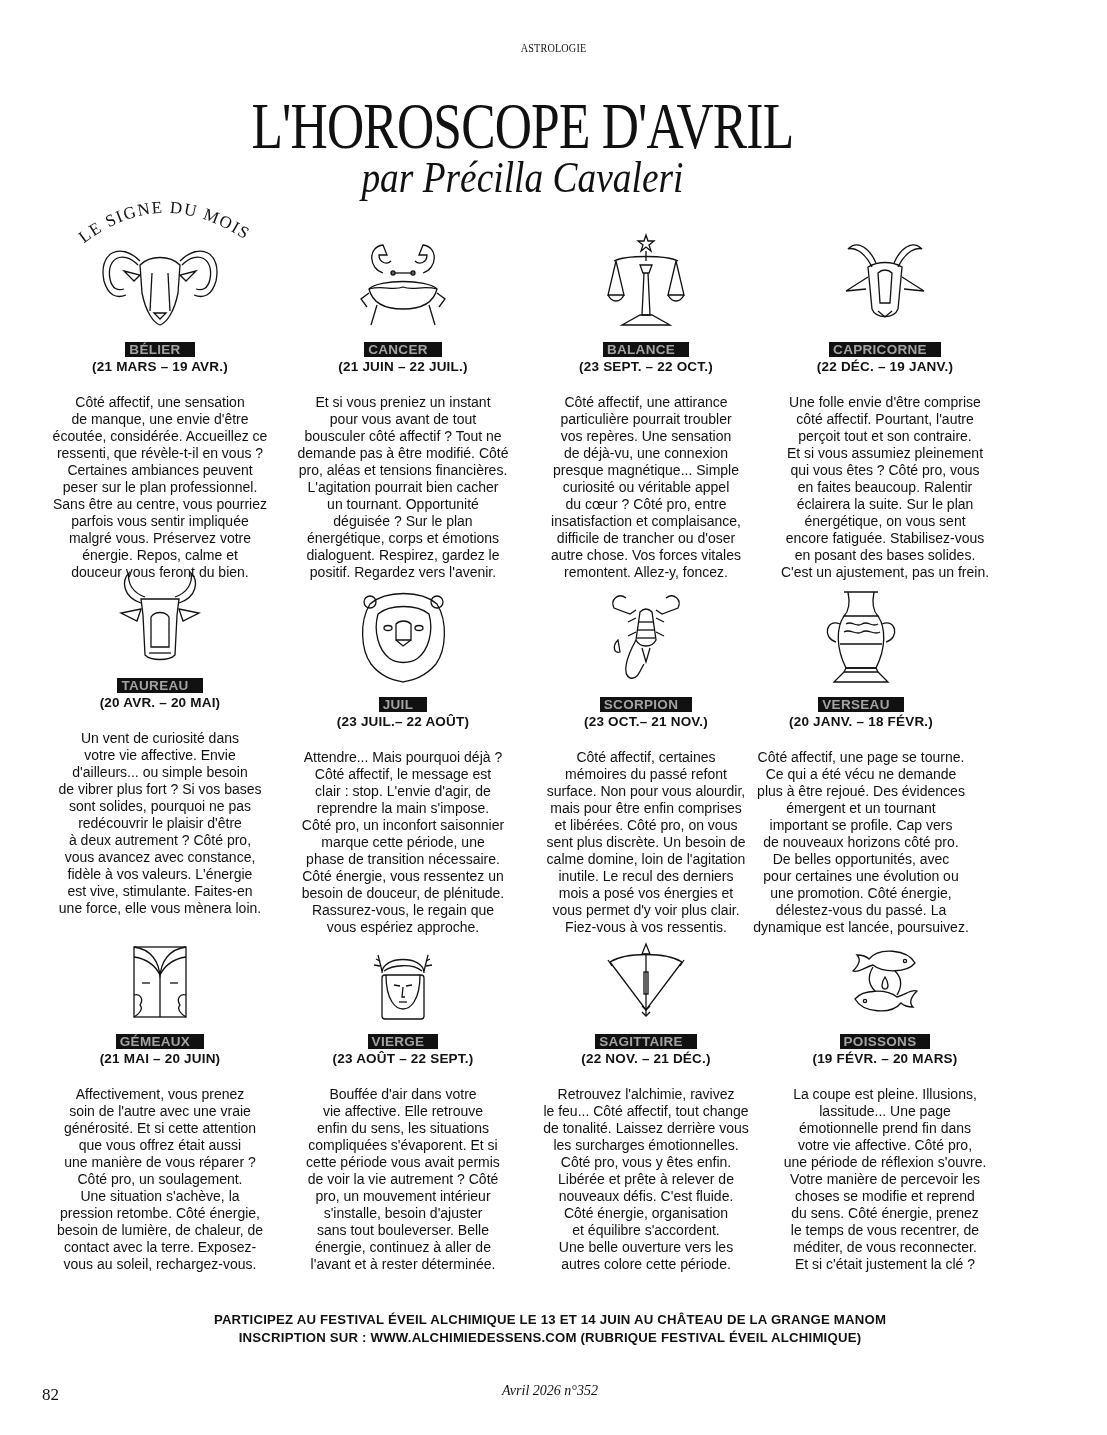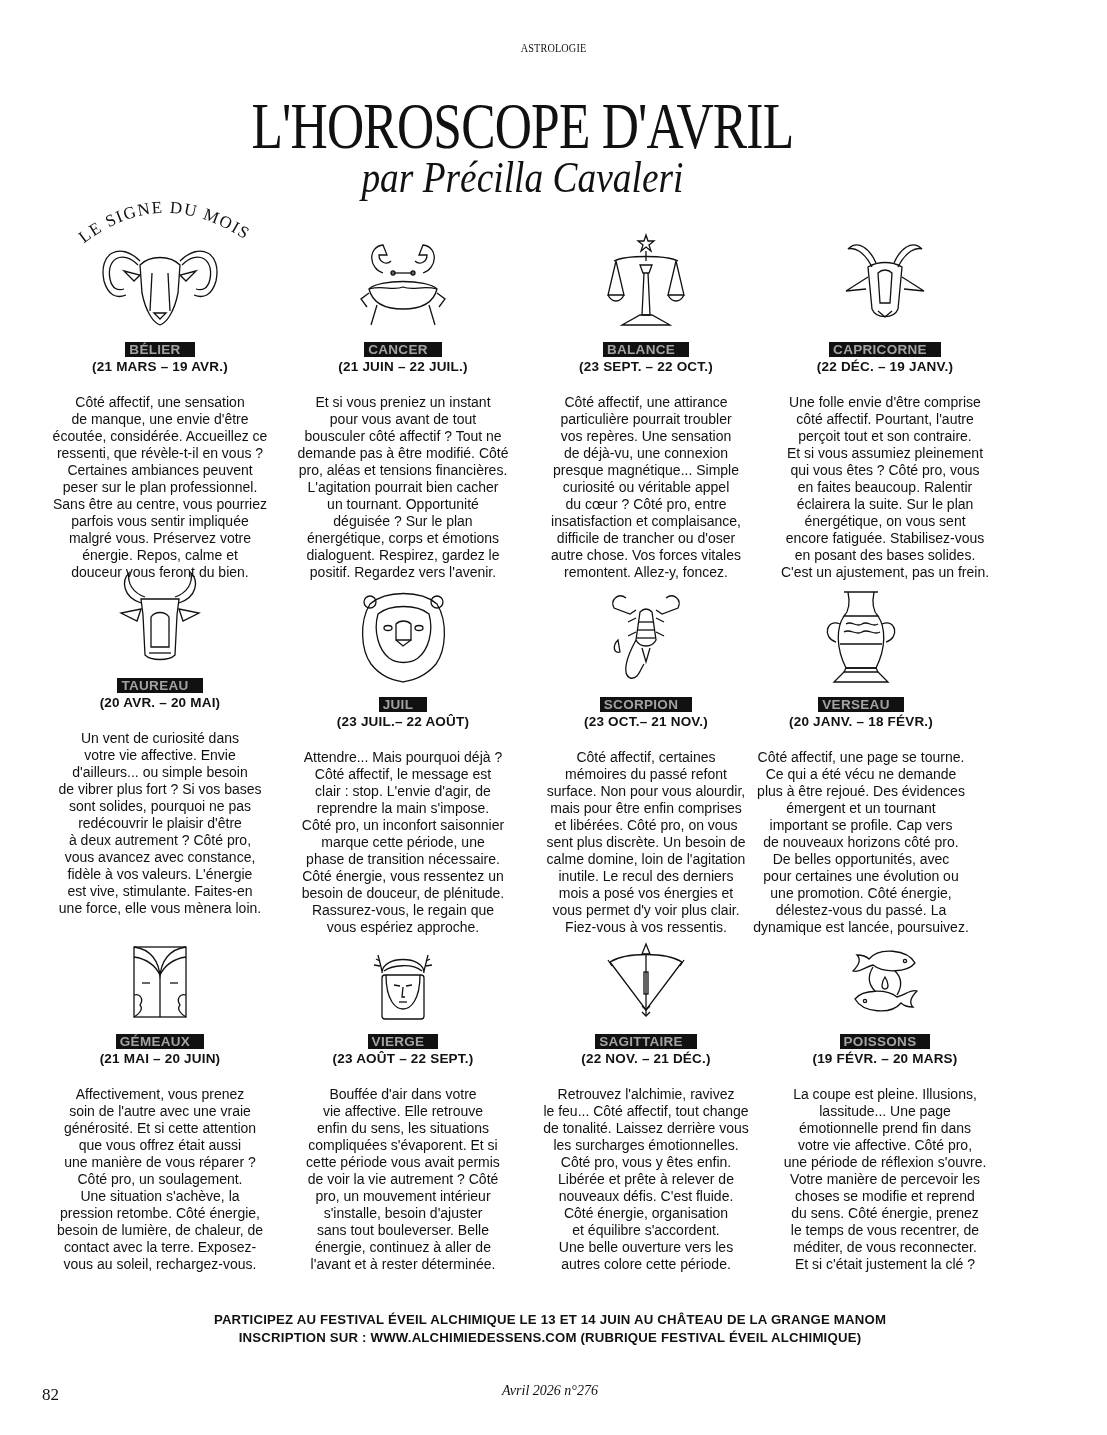--- a/index.html
+++ b/index.html
@@ -392,13 +392,13 @@
 Et si c'était justement la clé ?</div>
   </div>
 </div>
 
 <div class="promo">
   <div>PARTICIPEZ AU FESTIVAL ÉVEIL ALCHIMIQUE LE 13 ET 14 JUIN AU CHÂTEAU DE LA GRANGE MANOM</div>
   <div>INSCRIPTION SUR : WWW.ALCHIMIEDESSENS.COM (RUBRIQUE FESTIVAL ÉVEIL ALCHIMIQUE)</div>
 </div>
 
 <div class="pagenum">82</div>
-<div class="folio">Avril 2026 n°276</div>
+<div class="folio">Avril 2026 n°352</div>
 
 </body></html>

